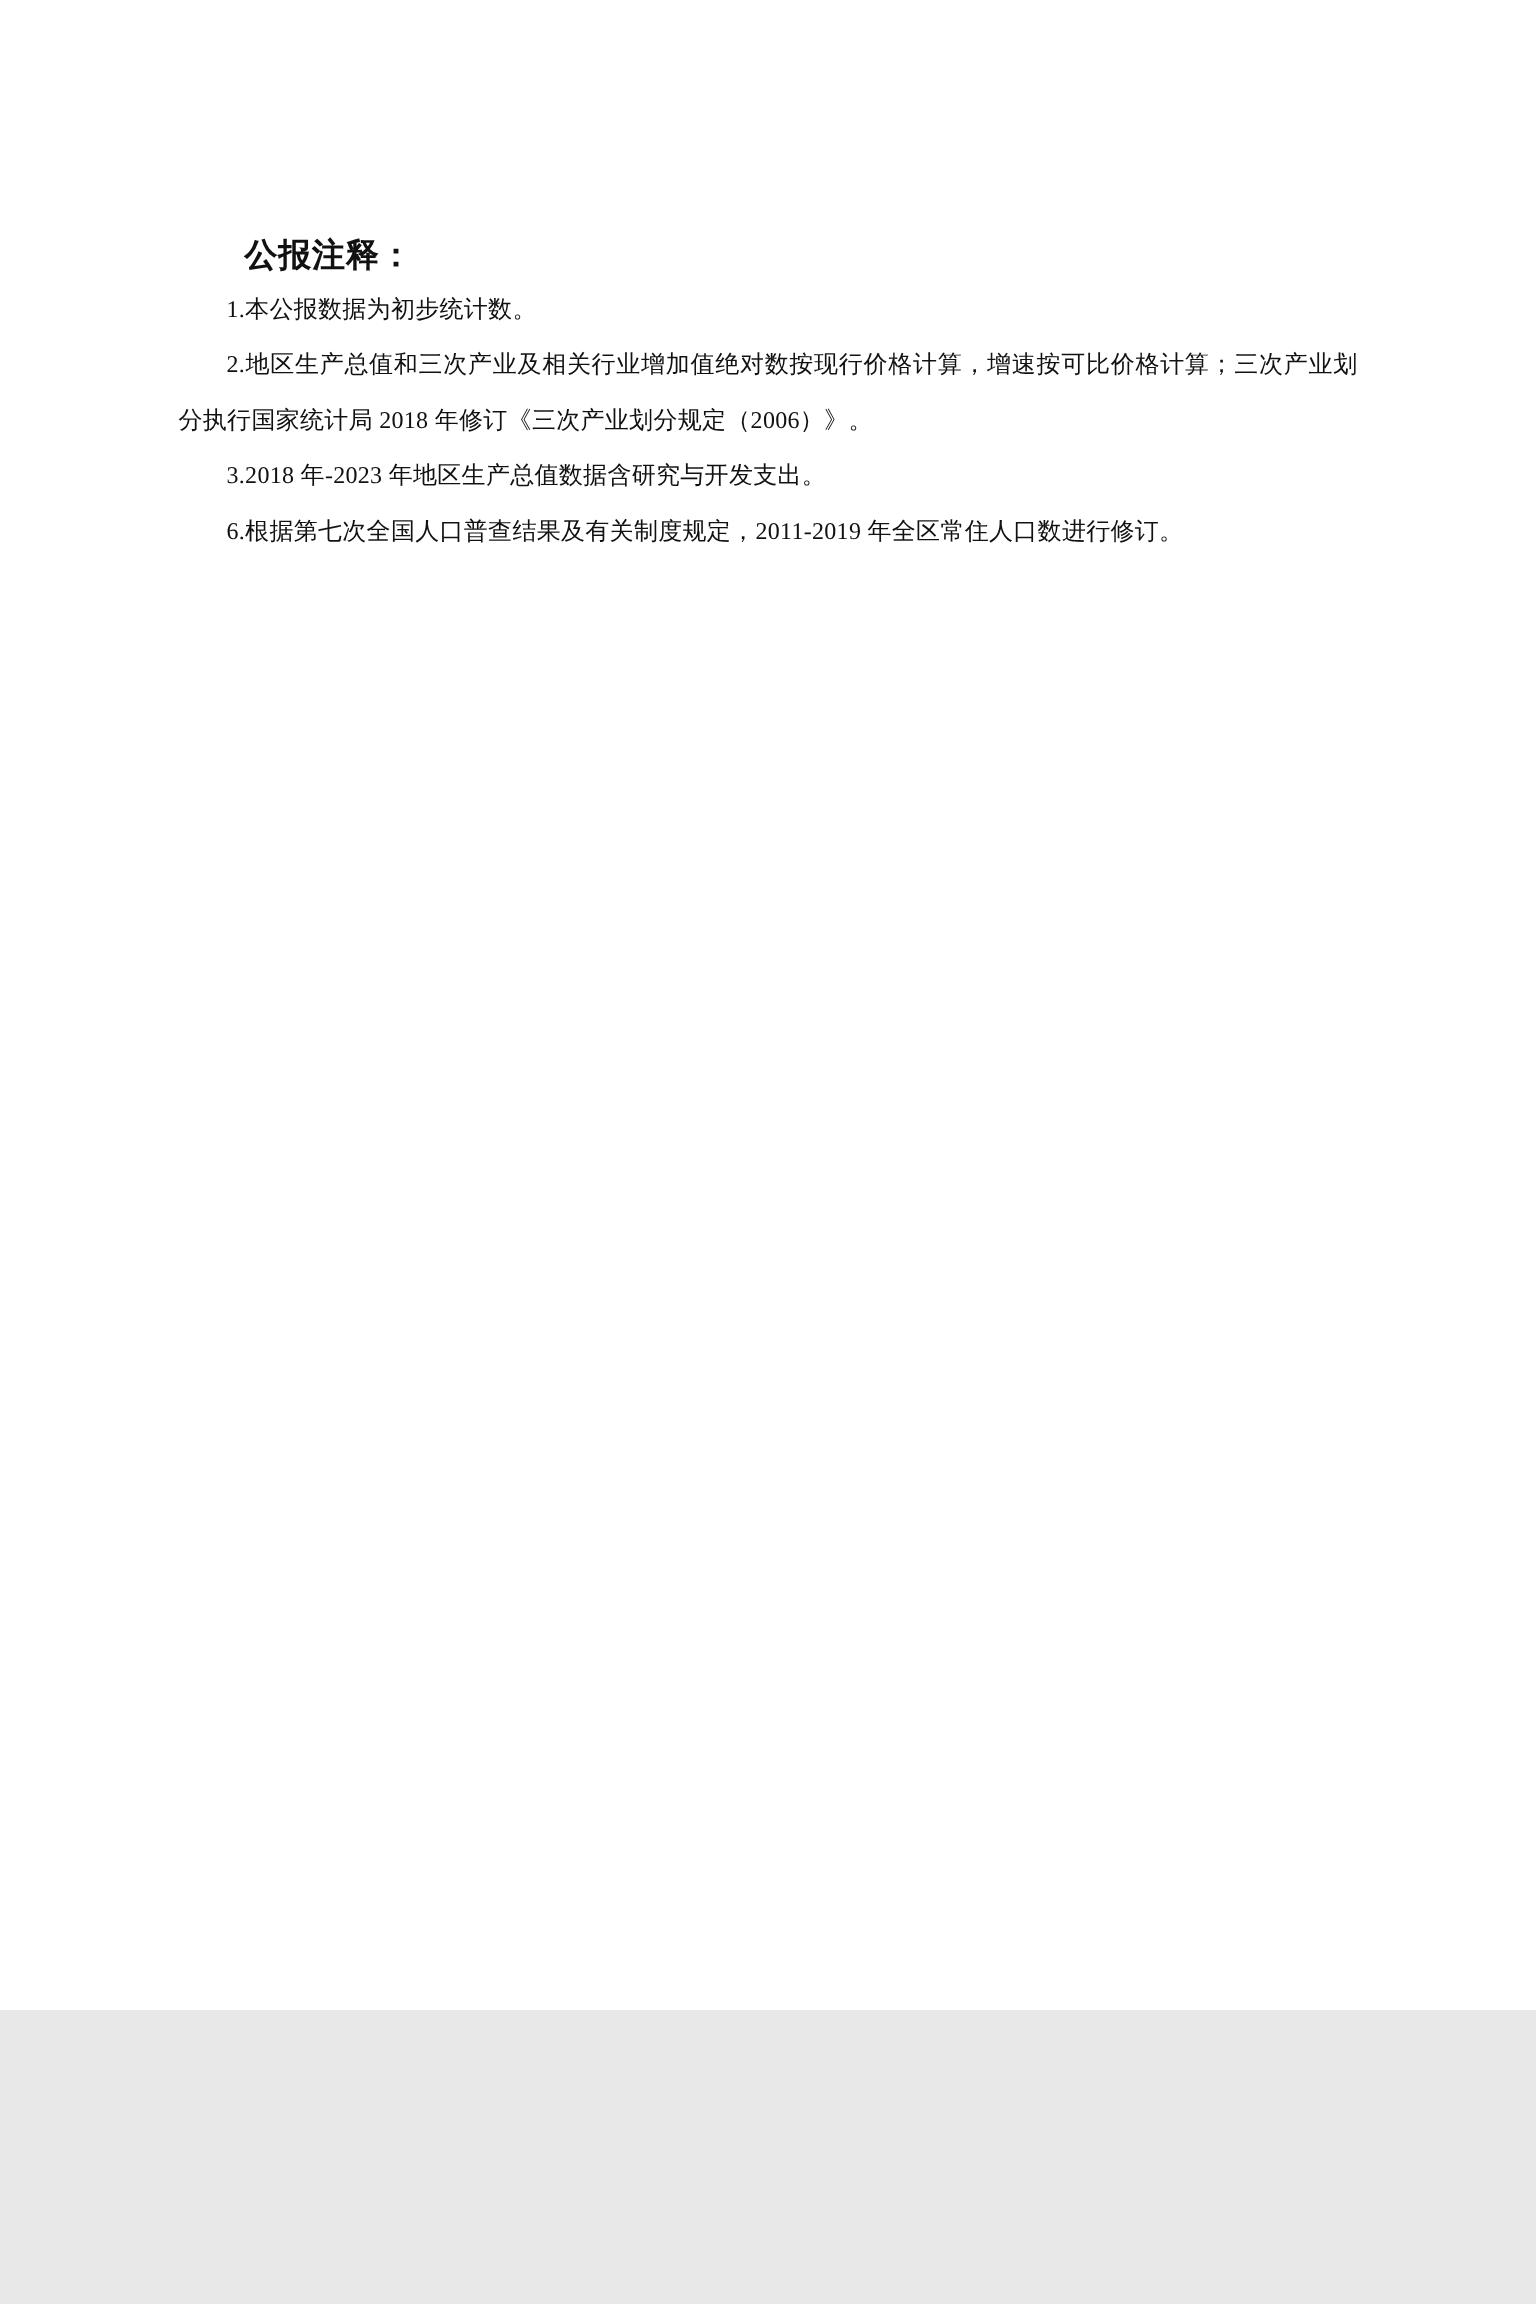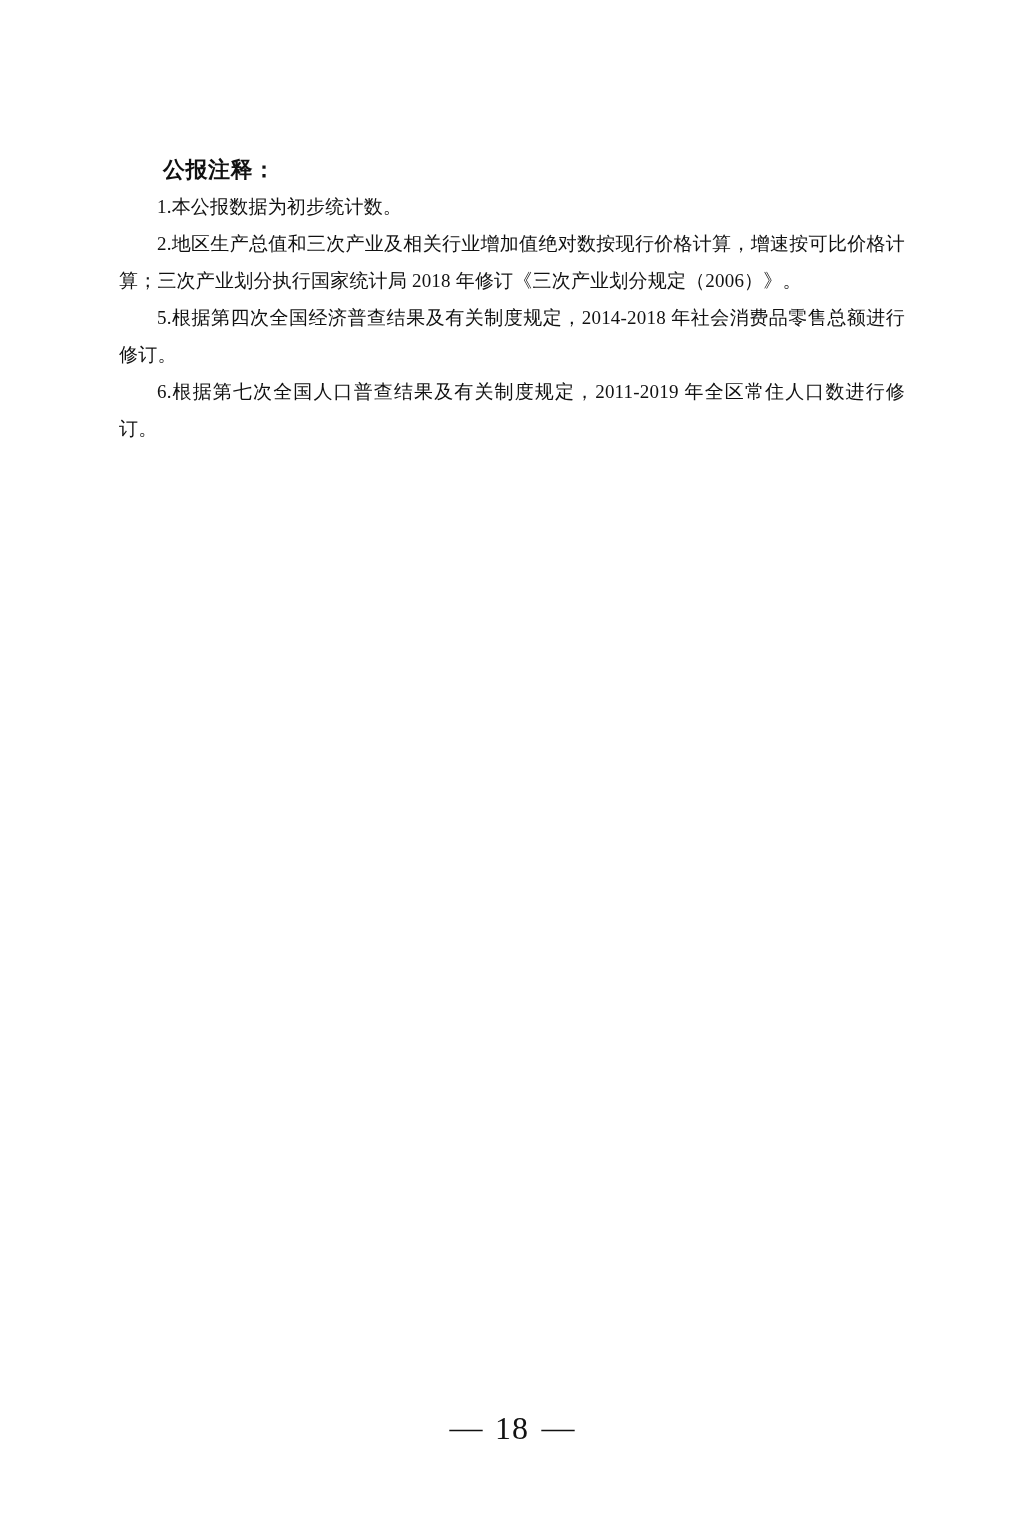--- a/index.html
+++ b/index.html
@@ -3,21 +3,21 @@
 <meta charset="utf-8">
 <style>
   html, body {
     margin: 0;
     padding: 0;
     background: #e8e8e8;
   }
   .page {
     position: relative;
     width: 1024px;
-    height: 1536px;
+    height: 1340px;
     margin: 0 auto;
     background: #ffffff;
     font-family: "Liberation Serif", "DejaVu Serif", serif;
     color: #111111;
     overflow: hidden;
   }
   .content {
     position: absolute;
     left: 119px;
     top: 151px;
@@ -28,21 +28,21 @@
     font-weight: bold;
     line-height: 37px;
     margin: 0;
     text-indent: 2em;
     letter-spacing: 0.5px;
   }
   .section-heading.sources {
     margin-top: 37px;
   }
   .para {
-    font-size: 19px;
+    font-size: 16px;
     line-height: 37px;
     margin: 0;
     text-indent: 2em;
     text-align: justify;
     letter-spacing: 0.2px;
   }
   .footer {
     position: absolute;
     top: 1408px;
     left: 0;
@@ -66,21 +66,21 @@
 </head>
 <body>
 
 <div class="page">
   <div class="content">
 
     <h2 class="section-heading">公报注释：</h2>
 
     <p class="para">1.本公报数据为初步统计数。</p>
     <p class="para">2.地区生产总值和三次产业及相关行业增加值绝对数按现行价格计算，增速按可比价格计算；三次产业划分执行国家统计局 2018 年修订《三次产业划分规定（2006）》。</p>
-    <p class="para">5.根据第四次全国经济普查结果及有关制度规定，2014-2018 年社会消费品零售总额进行修订。</p>
+    <p class="para">3.2018 年-2023 年地区生产总值数据含研究与开发支出。</p>
     <p class="para">6.根据第七次全国人口普查结果及有关制度规定，2011-2019 年全区常住人口数进行修订。</p>
 
 
 
   </div>
 
   <div class="footer">
     <span class="dash">—</span>
     <span class="page-num">18</span>
     <span class="dash">—</span>

